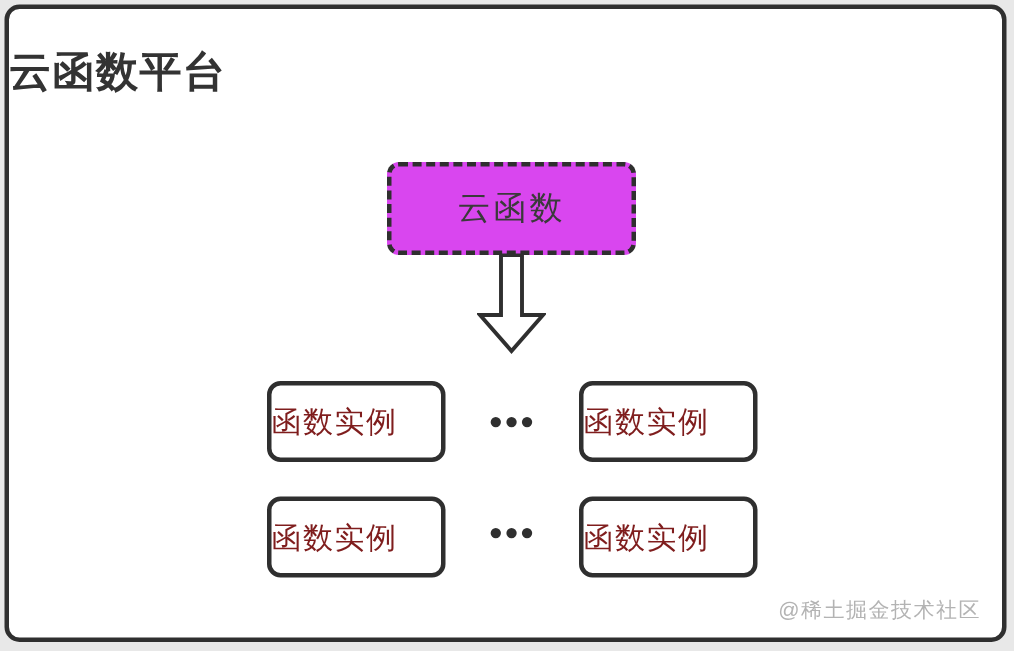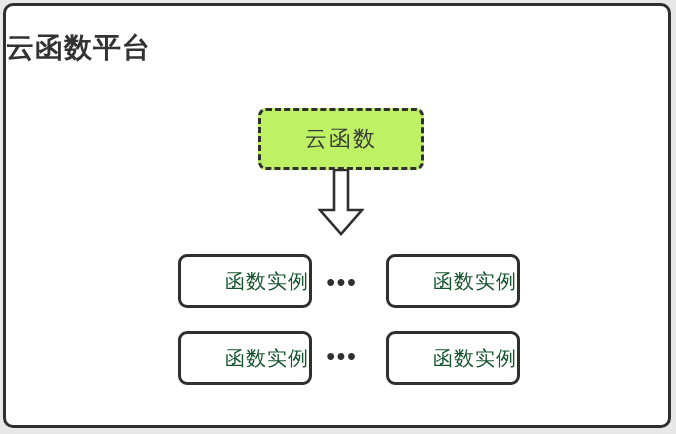--- a/index.html
+++ b/index.html
@@ -38,48 +38,48 @@
   }
   .cloud-box {
     position: absolute;
     left: 252px;
     top: 102px;
     width: 166px;
     height: 62px;
     box-sizing: border-box;
     border: 3px dashed #2f2f2f;
     border-radius: 8px;
-    background: #bef264;
+    background: #d946ef;
     display: flex;
     align-items: center;
     justify-content: center;
     font-size: 22px;
     color: #3a3a3a;
     letter-spacing: 2px;
   }
   .arrow {
     position: absolute;
     left: 312px;
     top: 163px;
     width: 46px;
     height: 67px;
   }
   .instance-box {
     position: absolute;
-    width: 134px;
+    width: 119px;
     height: 54px;
     box-sizing: border-box;
     border: 3px solid #2f2f2f;
     border-radius: 9px;
     background: #ffffff;
     display: flex;
     align-items: center;
-    justify-content: flex-end;
+    justify-content: flex-start;
     font-size: 20px;
-    color: #14532d;
+    color: #7f1d1d;
     letter-spacing: 1px;
   }
   .r1 { top: 248px; }
   .r2 { top: 325px; }
   .cleft  { left: 172px; }
   .cright { left: 380px; }
   .dots {
     position: absolute;
     left: 316px;
     width: 40px;
@@ -133,14 +133,15 @@
     <div class="instance-box r2 cleft">
       <span>函数实例</span>
     </div>
 
     <div class="dots dots-r2">•••</div>
 
     <div class="instance-box r2 cright">
       <span>函数实例</span>
     </div>
 
+    <div class="watermark">@稀土掘金技术社区</div>
   </div>
 </div>
 
 </body></html>

